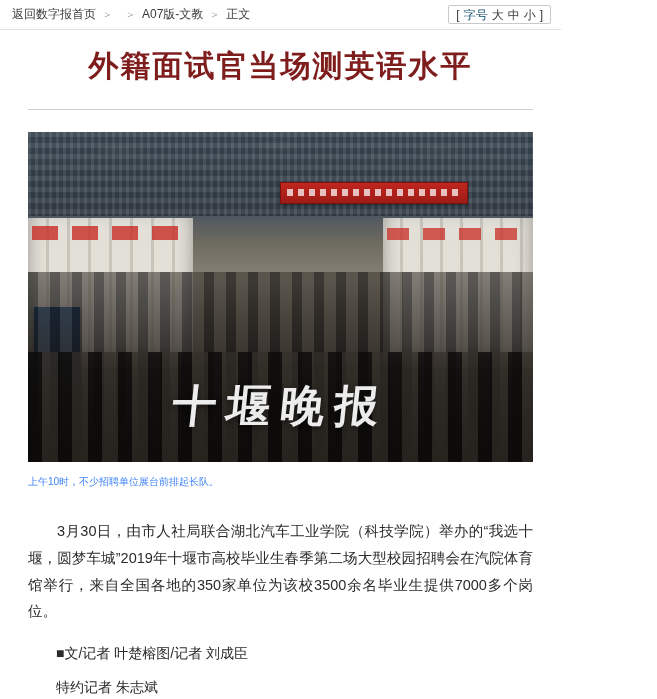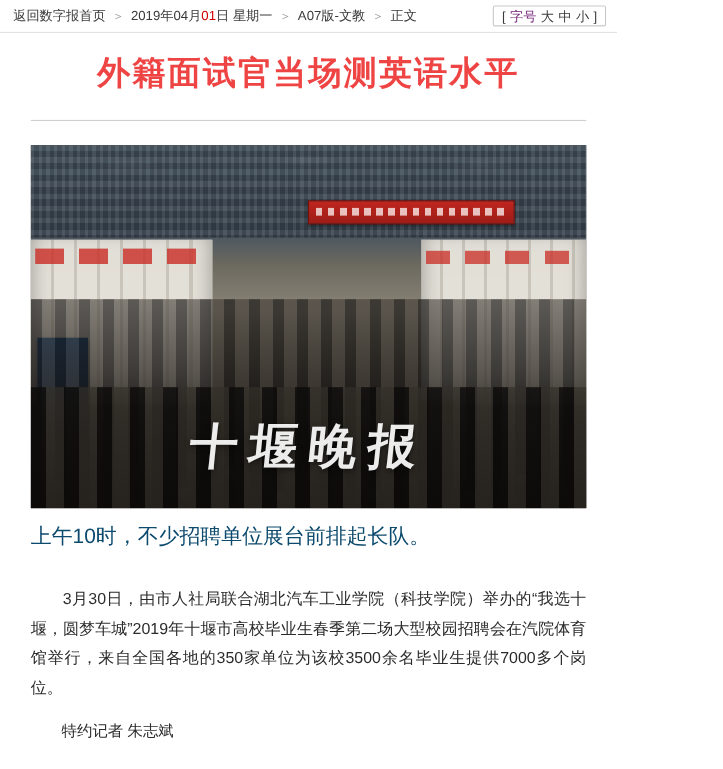--- a/index.html
+++ b/index.html
@@ -60,40 +60,40 @@
     font-size: 12px;
     color: #3a3a3a;
     background: #fff;
     display: flex;
     align-items: center;
     gap: 4px;
     line-height: 1;
     height: 19px;
     box-sizing: border-box;
   }
-  .fontsize-box .fs-label { color: #701a75; }
+  .fontsize-box .fs-label { color: #0c4a6e; }
   .fontsize-box .fs-opt { color: #3a3a3a; cursor: pointer; }
 
   
   .article {
     padding: 0 28px;
     box-sizing: border-box;
   }
   .shoulder {
     text-align: center;
     color: #c0392b;
     font-size: 15px;
     font-weight: bold;
     margin-top: 26px;
     letter-spacing: 0.5px;
     font-family: "Liberation Sans", sans-serif;
   }
   .headline {
     text-align: center;
-    color: #ef4444;
+    color: #7f1d1d;
     font-size: 30px;
     font-weight: bold;
     margin-top: 16px;
     letter-spacing: 2px;
     font-family: "DejaVu Sans", "Liberation Sans", sans-serif;
   }
   .rule {
     border: 0;
     border-top: 1px solid #cfcfcf;
     margin: 22px 0 0 0;
@@ -222,22 +222,22 @@
     color: rgba(255,255,255,.92);
     font-size: 44px;
     font-weight: bold;
     letter-spacing: 10px;
     font-family: "DejaVu Sans", "Liberation Sans", sans-serif;
     text-shadow: 0 2px 6px rgba(0,0,0,.5);
     transform: skewX(-6deg);
   }
 
   .caption {
-    font-size: 19px;
-    color: #0c4a6e;
+    font-size: 10px;
+    color: #3b82f6;
     margin-top: 12px;
     line-height: 1.6;
   }
   .para {
     font-size: 14.5px;
     color: #2b2b2b;
     line-height: 1.85;
     margin-top: 28px;
     text-indent: 2em;
     text-align: justify;
@@ -257,21 +257,20 @@
 </style>
 </head>
 <body>
 
 <div class="page">
 
   <div class="topbar">
     <div class="crumbs">
       <span class="crumb-link">返回数字报首页</span>
       <span class="crumb-sep">＞</span>
-      <span class="crumb-date"><span>2019年04月</span><span class="hl">01</span><span>日 星期一</span></span>
       <span class="crumb-sep">＞</span>
       <span class="crumb-link">A07版-文教</span>
       <span class="crumb-sep">＞</span>
       <span class="crumb-link">正文</span>
     </div>
     <div class="fontsize-box">
       <span>[</span>
       <span class="fs-label">字号</span>
       <span class="fs-opt">大</span>
       <span class="fs-opt">中</span>
@@ -297,16 +296,17 @@
         <div class="crowd"></div>
         <div class="crowd2"></div>
         <div class="watermark">十堰晚报</div>
       </div>
     </div>
 
     <div class="caption">上午10时，不少招聘单位展台前排起长队。</div>
 
     <p class="para">3月30日，由市人社局联合湖北汽车工业学院（科技学院）举办的“我选十堰，圆梦车城”2019年十堰市高校毕业生春季第二场大型校园招聘会在汽院体育馆举行，来自全国各地的350家单位为该校3500余名毕业生提供7000多个岗位。</p>
 
+    <div class="byline">■文/记者 叶楚榕图/记者 刘成臣</div>
     <div class="byline2">特约记者 朱志斌</div>
 
   </div>
 </div>
 
 </body></html>

